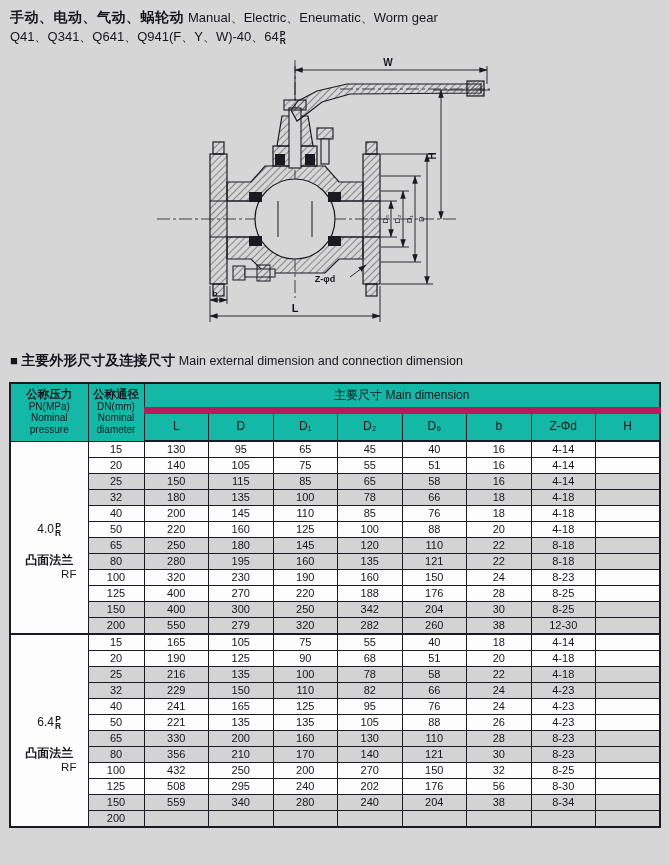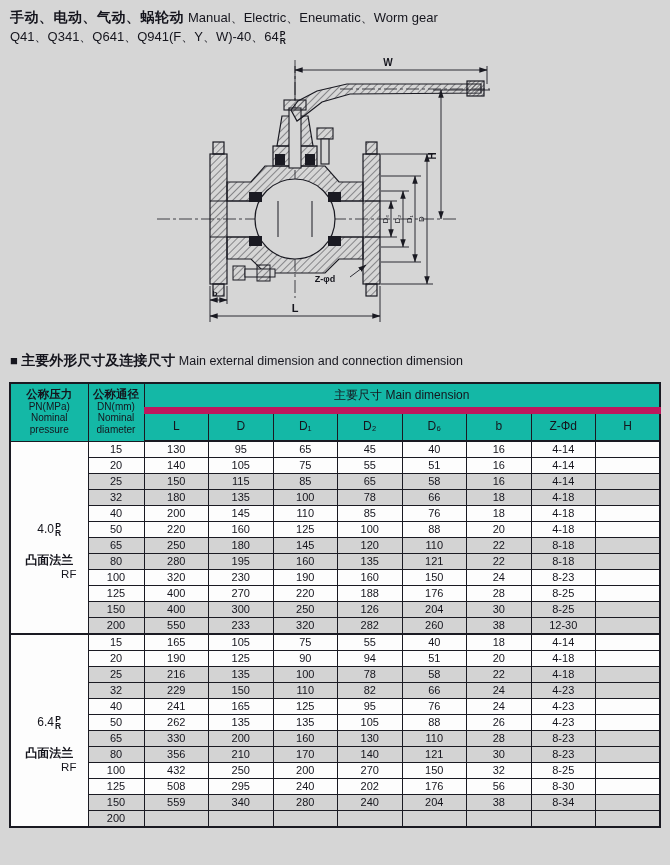--- a/index.html
+++ b/index.html
@@ -336,30 +336,30 @@
           <td>176</td>
           <td>28</td>
           <td>8-25</td>
           <td></td>
         </tr>
         <tr class="alt">
           <td>150</td>
           <td>400</td>
           <td>300</td>
           <td>250</td>
-          <td>126</td>
+          <td>342</td>
           <td>204</td>
           <td>30</td>
           <td>8-25</td>
           <td></td>
         </tr>
         <tr class="alt">
           <td>200</td>
           <td>550</td>
-          <td>233</td>
+          <td>279</td>
           <td>320</td>
           <td>282</td>
           <td>260</td>
           <td>38</td>
           <td>12-30</td>
           <td></td>
         </tr>
         <tr class="sec-start">
           <td rowspan="12" class="pressure-cell">
             <div class="pnum"><span>6.4</span><span class="stack"><span>P</span><span>R</span></span></div>
@@ -374,21 +374,21 @@
           <td>40</td>
           <td>18</td>
           <td>4-14</td>
           <td></td>
         </tr>
         <tr>
           <td>20</td>
           <td>190</td>
           <td>125</td>
           <td>90</td>
-          <td>94</td>
+          <td>68</td>
           <td>51</td>
           <td>20</td>
           <td>4-18</td>
           <td></td>
         </tr>
         <tr class="alt">
           <td>25</td>
           <td>216</td>
           <td>135</td>
           <td>100</td>
@@ -415,21 +415,21 @@
           <td>165</td>
           <td>125</td>
           <td>95</td>
           <td>76</td>
           <td>24</td>
           <td>4-23</td>
           <td></td>
         </tr>
         <tr>
           <td>50</td>
-          <td>262</td>
+          <td>221</td>
           <td>135</td>
           <td>135</td>
           <td>105</td>
           <td>88</td>
           <td>26</td>
           <td>4-23</td>
           <td></td>
         </tr>
         <tr class="alt">
           <td>65</td>

